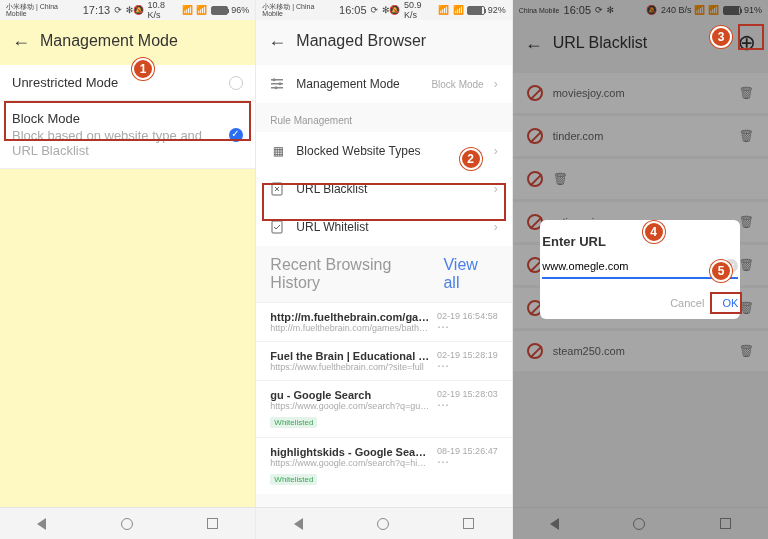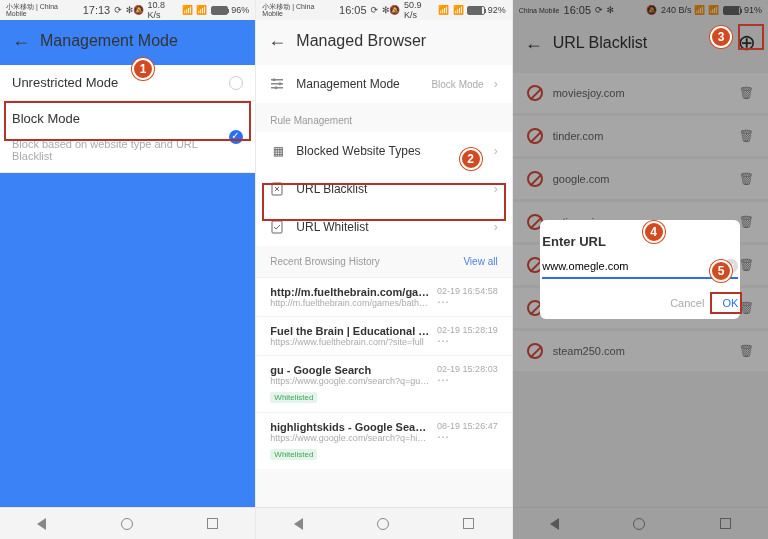--- a/index.html
+++ b/index.html
@@ -1,18 +1,18 @@
 <!DOCTYPE html>
 <html><head>
 <meta charset="utf-8">
 <style>
   * { box-sizing: border-box; margin: 0; padding: 0; font-family: -apple-system, Helvetica, Arial, sans-serif; }
   body { background: #f5f5f5; }
   .container { display: flex; width: 768px; height: 539px; background: #eaeaea; gap: 1px; }
-  .phone { flex: 1; background: #3b82f6; display: flex; flex-direction: column; position: relative; overflow: hidden; }
+  .phone { flex: 1; background: #fef9c3; display: flex; flex-direction: column; position: relative; overflow: hidden; }
   .phone2 { background: #f9f9f9; }
   .phone3 { background: #f5f4f4; }
 
   
   .statusbar { height: 20px; display: flex; align-items: center; justify-content: space-between; padding: 0 6px; font-size: 9px; color: #444; background: #f5f4f4; }
   .statusbar .left { display: flex; align-items: center; gap: 4px; }
   .statusbar .right { display: flex; align-items: center; gap: 3px; font-size: 9px; }
   .carrier { font-size: 7px; line-height: 1; }
   .time { font-size: 11px; font-weight: 500; }
   .batt { display: inline-block; border: 1px solid #666; border-radius: 2px; width: 18px; height: 9px; position: relative; }
@@ -22,34 +22,34 @@
   
   .header { display: flex; align-items: center; padding: 10px 12px 14px 12px; }
   .back { font-size: 18px; color: #333; margin-right: 10px; }
   .title { font-size: 16px; color: #333; flex: 1; font-weight: 400; }
   .header .add { font-size: 22px; color: #333; }
 
   
   .option { background: #fff; padding: 10px 12px; border-bottom: 1px solid #eee; display: flex; align-items: center; gap: 10px; }
   .option .txt { flex: 1; }
   .option .name { font-size: 13px; color: #333; }
-  .option .desc { font-size: 11px; color: #aaa; margin-top: 12px; }
+  .option .desc { font-size: 13px; color: #aaa; margin-top: 2px; }
   .radio { width: 14px; height: 14px; border: 1.5px solid #ccc; border-radius: 50%; }
   .radio.checked { border: none; background: #2b6ef2; position: relative; }
   .radio.checked::after { content: "✓"; color: #fff; font-size: 10px; position: absolute; top: 0; left: 2px; }
 
   
   .row { background: #fff; padding: 12px 14px; display: flex; align-items: center; gap: 10px; font-size: 12px; color: #333; }
   .row .ico { width: 16px; text-align: center; color: #666; }
   .row .lbl { flex: 1; }
   .row .meta { font-size: 10px; color: #aaa; }
   .chev { color: #bbb; font-size: 12px; }
   .section-label { font-size: 10px; color: #999; padding: 12px 14px 6px; }
 
-  .history-head { display: flex; justify-content: space-between; padding: 10px 14px; font-size: 10px; color: #999; }
+  .history-head { display: flex; justify-content: space-between; padding: 10px 14px; font-size: 16px; color: #999; }
   .history-head .viewall { color: #4a7fe8; }
   .hist { padding: 8px 14px; border-top: 1px solid #f1f1f1; background: #fff; }
   .hist .t { font-size: 11px; font-weight: 600; color: #333; white-space: nowrap; overflow: hidden; text-overflow: ellipsis; max-width: 160px; }
   .hist .u { font-size: 9px; color: #aaa; white-space: nowrap; overflow: hidden; text-overflow: ellipsis; max-width: 160px; }
   .hist-row { display: flex; justify-content: space-between; align-items: flex-start; }
   .hist .time-dots { text-align: left; }
   .hist .ts { font-size: 9px; color: #aaa; }
   .hist .dots { font-size: 12px; color: #aaa; line-height: 1; }
   .tag { display: inline-block; font-size: 8px; background: #e5f4ea; color: #3aa759; padding: 1px 4px; margin-top: 3px; border-radius: 2px; }
 
@@ -313,21 +313,20 @@
           <span style="flex:1">moviesjoy.com</span>
           <span class="trash">🗑</span>
         </div>
         <div class="blrow">
           <span class="nosym"></span>
           <span style="flex:1">tinder.com</span>
           <span class="trash">🗑</span>
         </div>
         <div class="blrow">
           <span class="nosym"></span>
-          <span style="flex:1">google.com</span>
           <span class="trash">🗑</span>
         </div>
         <div class="blrow">
           <span class="nosym"></span>
           <span style="flex:1">prtimes.jp</span>
           <span class="trash">🗑</span>
         </div>
         <div class="blrow">
           <span class="nosym"></span>
           <span style="flex:1">crackle.com</span>

